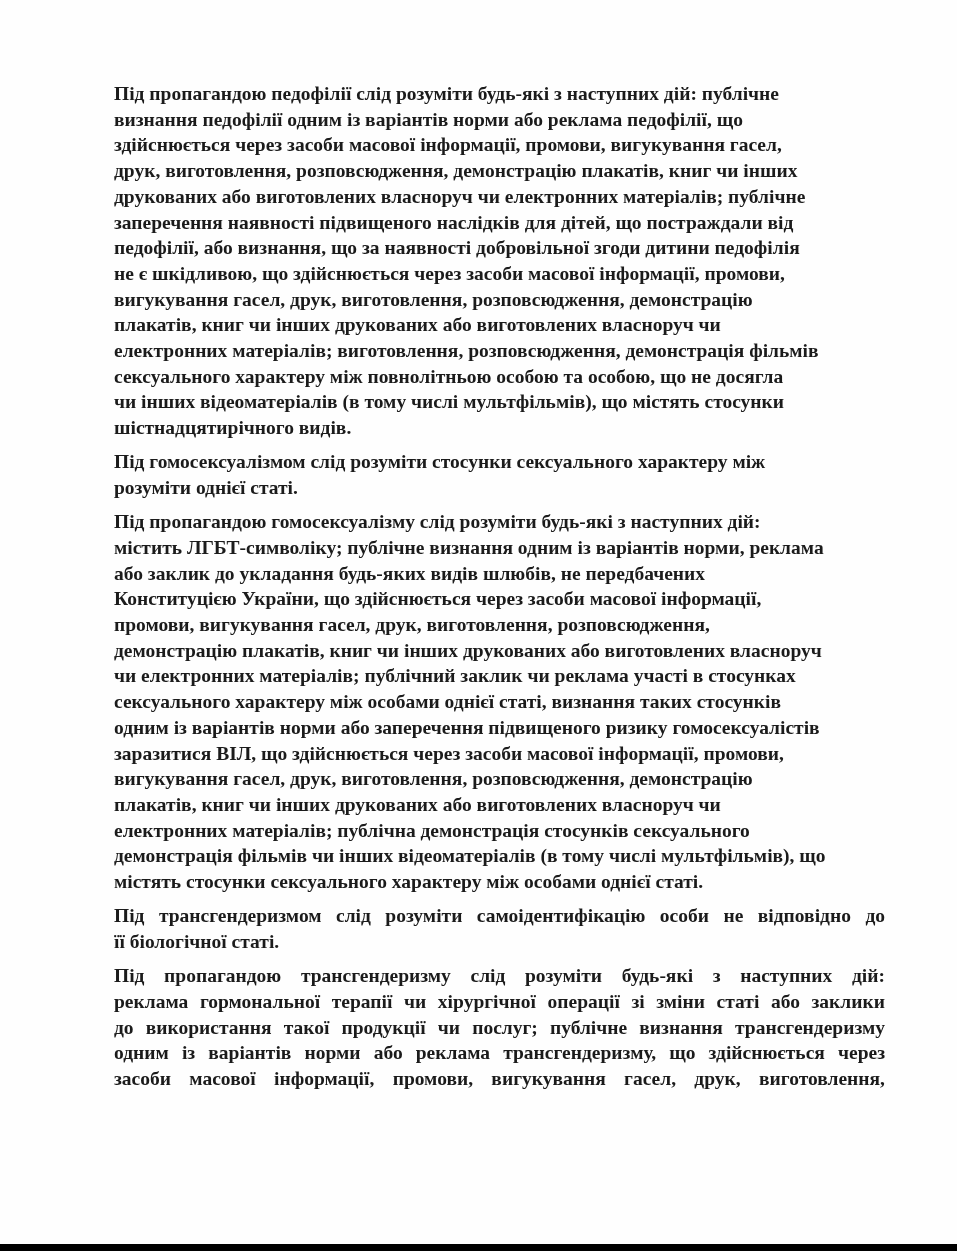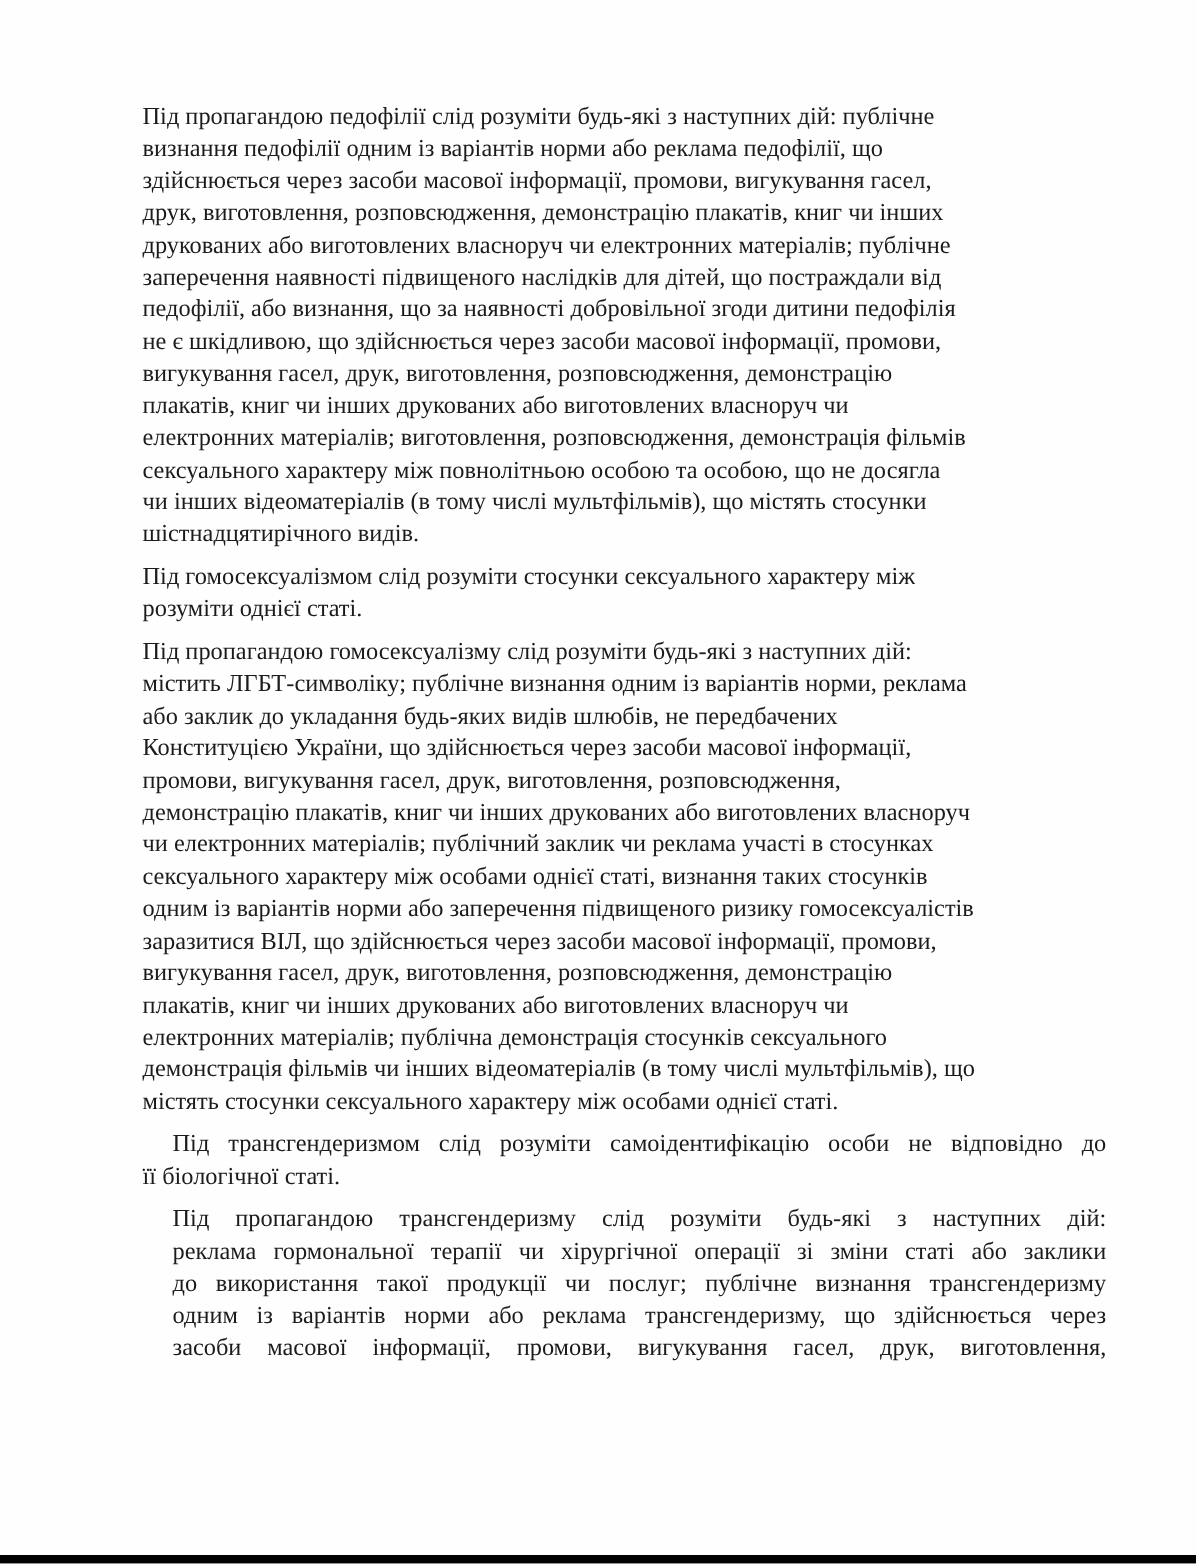--- a/index.html
+++ b/index.html
@@ -27,35 +27,34 @@
   .para {
     margin: 0 0 8.5px 0;
   }
   .line {
     white-space: pre;
   }
   .line.stretch {
     white-space: normal;
     text-align: justify;
     text-align-last: justify;
-    margin-left: 24px;
   }
   .bottom-bar {
     position: absolute;
     left: 0;
     bottom: 0;
     width: 957px;
     height: 7px;
   }
 </style>
 </head>
 <body>
 
 <div class="page" style="background: rgb(254, 254, 254);">
-  <div class="content" style="color: rgb(27, 27, 27);">
+  <div class="content" style="color: rgb(27, 27, 27); font-weight: bold;">
       <div class="para">
         <div class="line">Під пропагандою педофілії слід розуміти будь-які з наступних дій: публічне</div>
         <div class="line">визнання педофілії одним із варіантів норми або реклама педофілії, що</div>
         <div class="line">здійснюється через засоби масової інформації, промови, вигукування гасел,</div>
         <div class="line">друк, виготовлення, розповсюдження, демонстрацію плакатів, книг чи інших</div>
         <div class="line">друкованих або виготовлених власноруч чи електронних матеріалів; публічне</div>
         <div class="line">заперечення наявності підвищеного наслідків для дітей, що постраждали від</div>
         <div class="line">педофілії, або визнання, що за наявності добровільної згоди дитини педофілія</div>
         <div class="line">не є шкідливою, що здійснюється через засоби масової інформації, промови,</div>
         <div class="line">вигукування гасел, друк, виготовлення, розповсюдження, демонстрацію</div>

